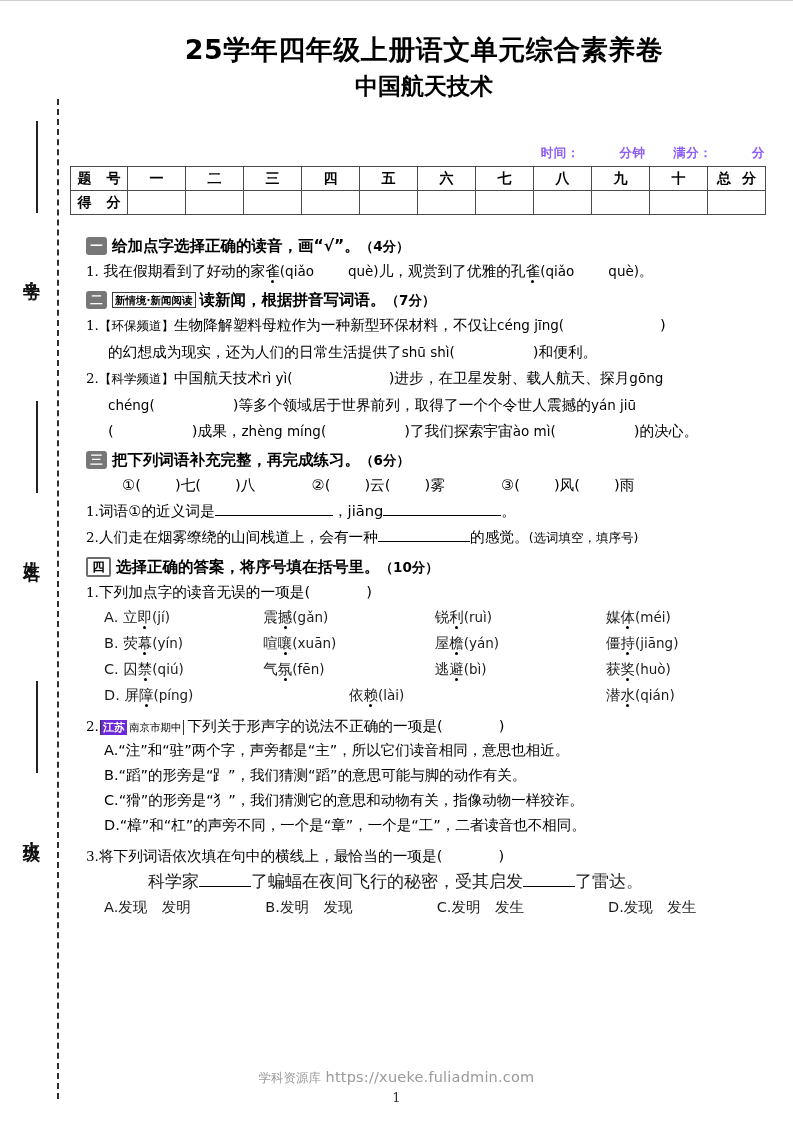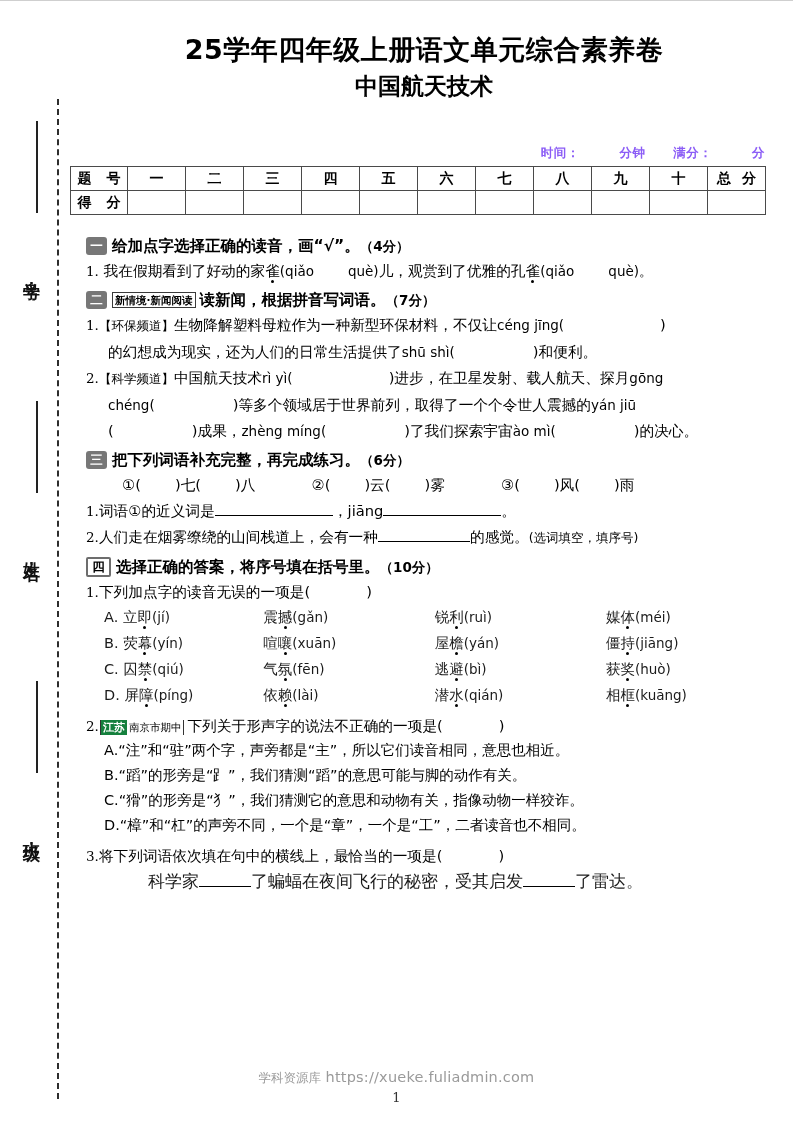--- a/index.html
+++ b/index.html
@@ -176,21 +176,21 @@
   .tag-prov {
     display: inline-flex;
     align-items: stretch;
     border-left: 1px solid #333;
     border-right: 1px solid #333;
     font-size: 11px;
     margin: 0 3px 0 1px;
     vertical-align: middle;
   }
   .tag-prov .p1 {
-    background: #15803d;
+    background: #6d28d9;
     color: #fff;
     font-weight: bold;
     padding: 0 2px;
     line-height: 15px;
   }
   .tag-prov .p2 {
     color: #000;
     padding: 0 2px;
     line-height: 15px;
     font-size: 10.5px;
@@ -433,40 +433,45 @@
         <span class="cell first"><span>C.</span>&nbsp;<span>囚</span><span class="dotted">禁</span><span class="pin">(qiú)</span></span>
         <span class="cell"><span>气</span><span class="dotted">氛</span><span class="pin">(fēn)</span></span>
         <span class="cell"><span>逃</span><span class="dotted">避</span><span class="pin">(bì)</span></span>
         <span class="cell"><span>获</span><span class="dotted">奖</span><span class="pin">(huò)</span></span>
       </div>
 
       <div class="opt-grid">
         <span class="cell first"><span>D.</span>&nbsp;<span>屏</span><span class="dotted">障</span><span class="pin">(píng)</span></span>
         <span class="cell"><span>依</span><span class="dotted">赖</span><span class="pin">(lài)</span></span>
         <span class="cell"><span>潜</span><span class="dotted">水</span><span class="pin">(qián)</span></span>
-        <span class="cell"><span>相</span><span class="dotted">框</span><span class="pin">(kuāng)</span></span>
       </div>
 
       <div class="q" style="margin-top:6px;">
         <span class="q-num">2.</span><span class="tag-prov">
             <span class="p1">江苏</span>
             <span class="p2">南京市期中</span>
           </span><span>下列关于形声字的说法不正确的一项是(</span><span class="gap-md"></span><span>)</span>
       </div>
       <div class="opt">A.“注”和“驻”两个字，声旁都是“主”，所以它们读音相同，意思也相近。</div>
       <div class="opt">B.“蹈”的形旁是“⻊”，我们猜测“蹈”的意思可能与脚的动作有关。</div>
       <div class="opt">C.“猾”的形旁是“犭”，我们猜测它的意思和动物有关，指像动物一样狡诈。</div>
       <div class="opt">D.“樟”和“杠”的声旁不同，一个是“章”，一个是“工”，二者读音也不相同。</div>
 
       <div class="q" style="margin-top:6px;">
         <span class="q-num">3.</span><span>将下列词语依次填在句中的横线上，最恰当的一项是(</span><span class="gap-md"></span><span>)</span>
       </div>
       <div class="fill-line" style="padding-left:62px;">
         <span>科学家</span><span class="blank-s"></span><span>了蝙蝠在夜间飞行的秘密，受其启发</span><span class="blank-s"></span><span>了雷达。</span>
       </div>
+      <div class="opt-grid" style="padding-left:18px;">
+        <span class="cell first" style="width:150px;"><span>A.</span><span>发现　发明</span></span>
+        <span class="cell" style="width:160px;"><span>B.</span><span>发明　发现</span></span>
+        <span class="cell" style="width:160px;"><span>C.</span><span>发明　发生</span></span>
+        <span class="cell" style="width:150px;"><span>D.</span><span>发现　发生</span></span>
+      </div>
     </div>
 
   </div>
 
   <div class="footer">
     <span class="wm-cn">学科资源库</span>
     <span class="wm-url">https://xueke.fuliadmin.com</span>
   </div>
   <div class="pagenum">1</div>
 

